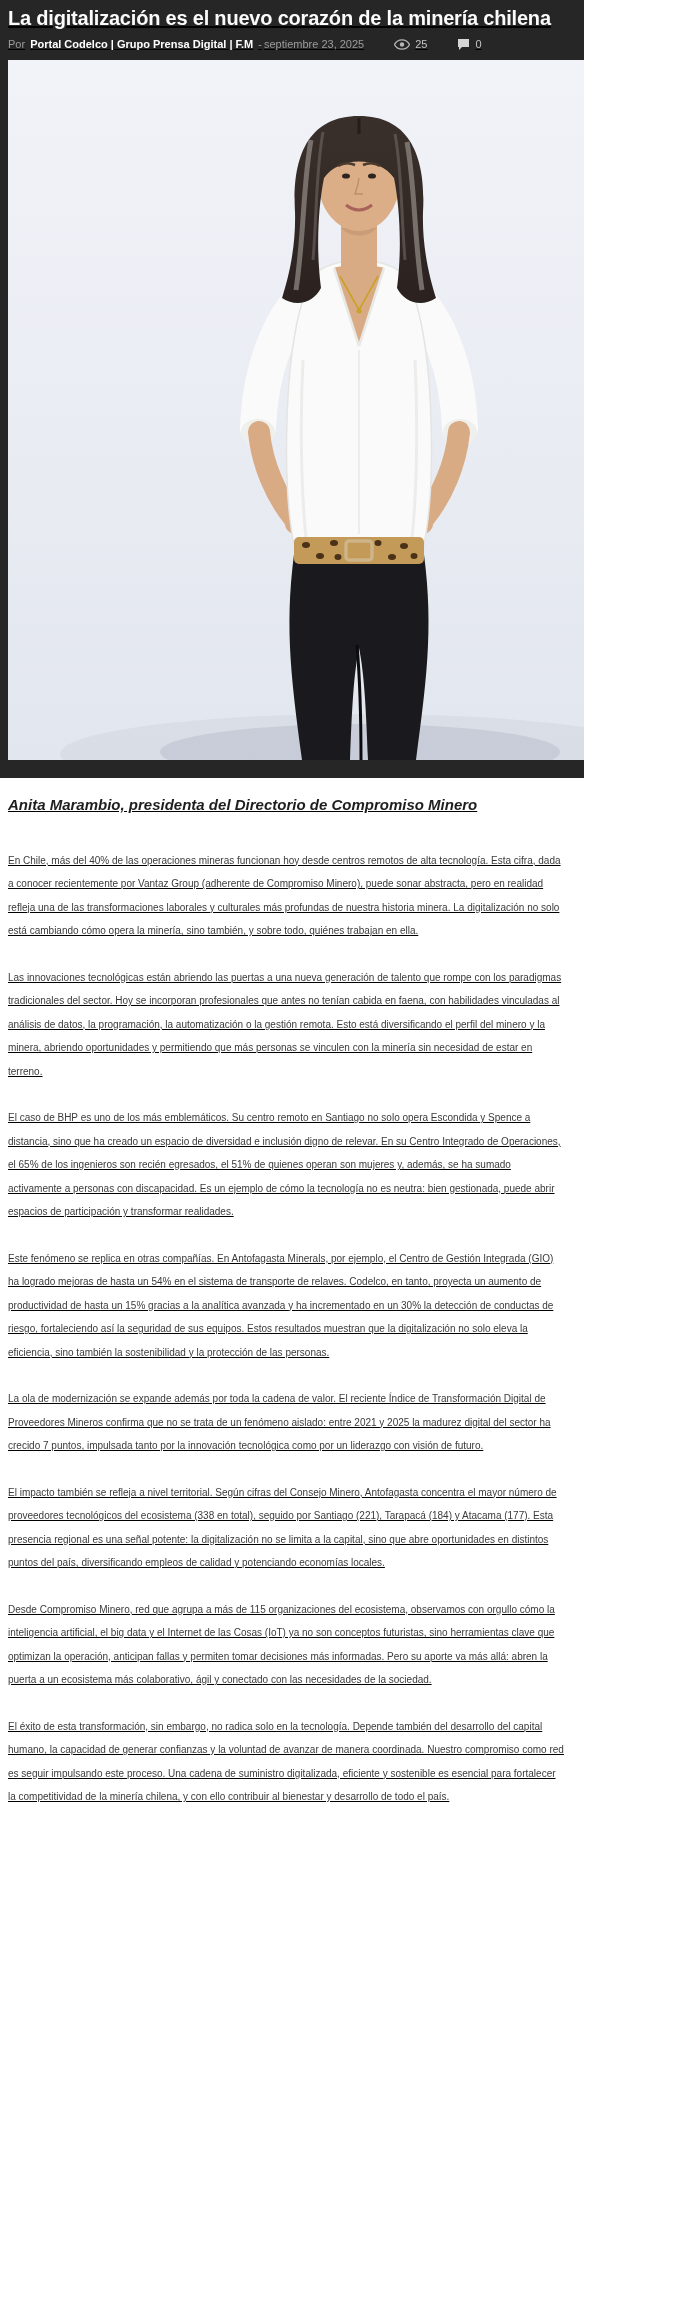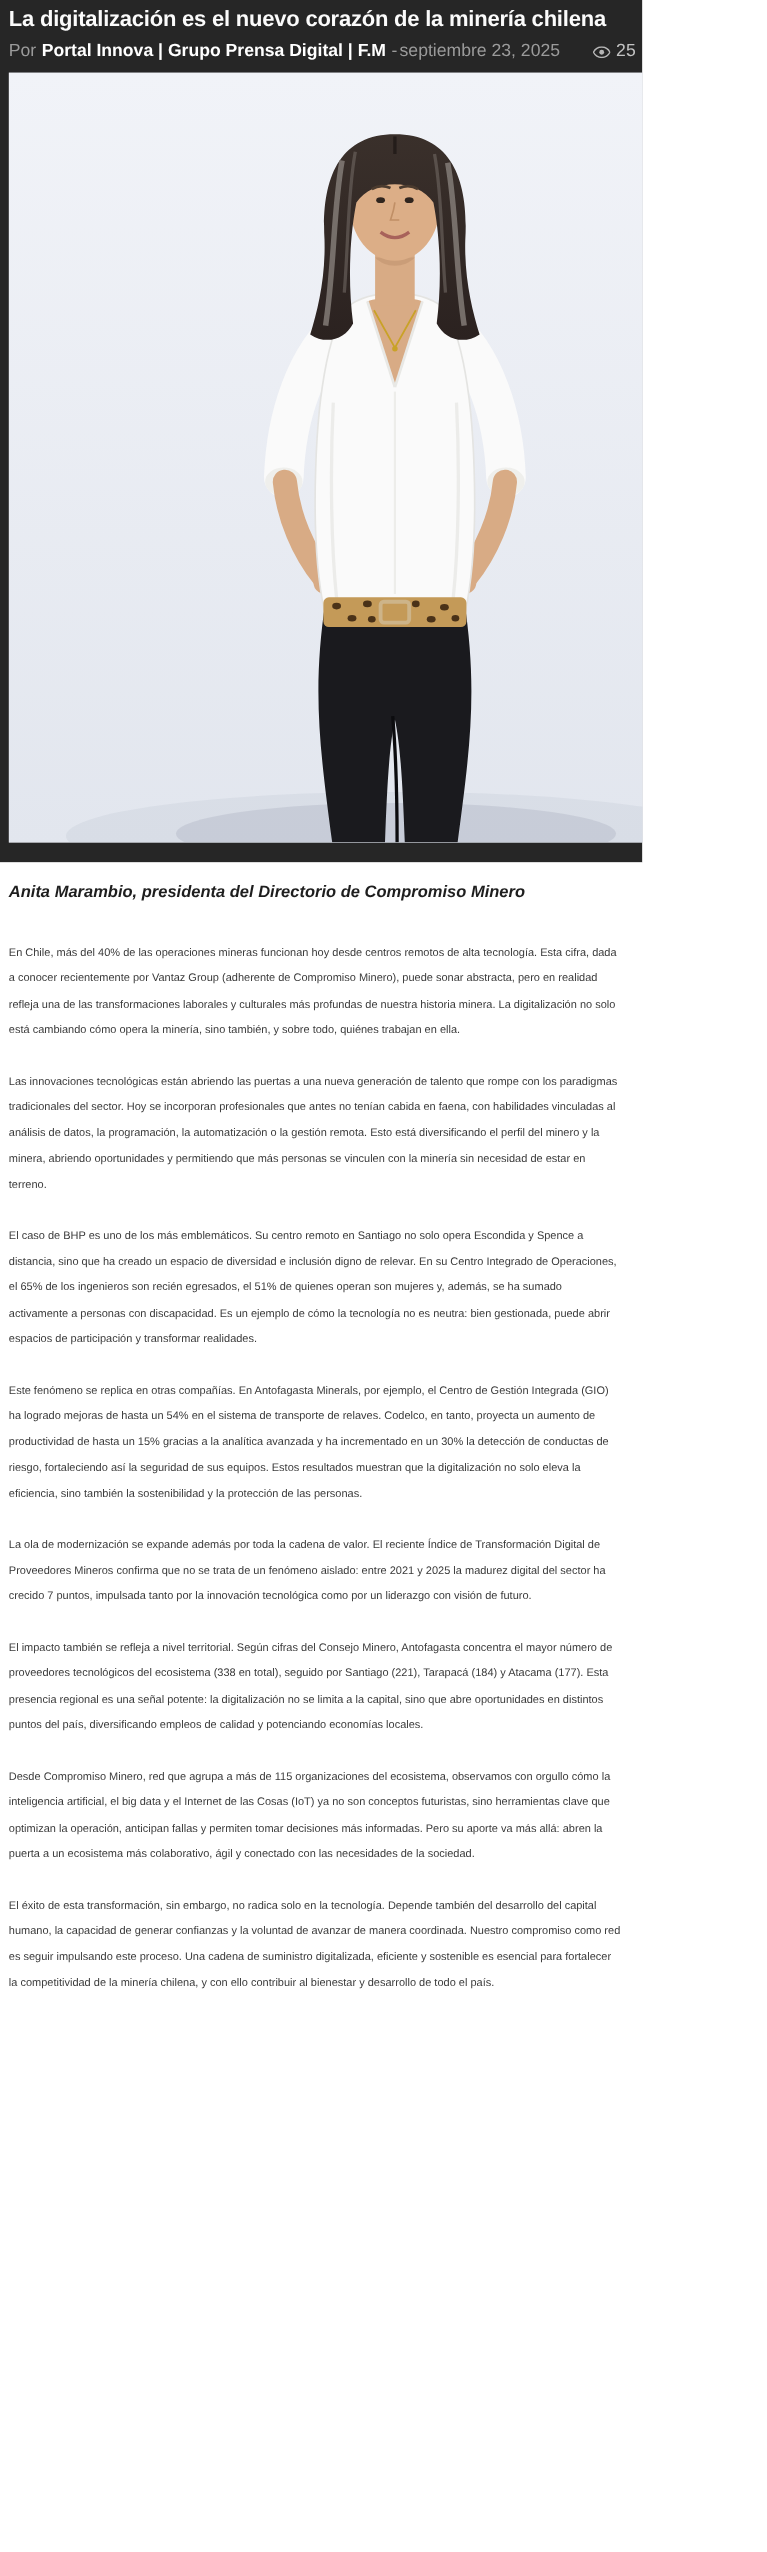--- a/index.html
+++ b/index.html
@@ -1,23 +1,23 @@
 <!DOCTYPE html>
 <html lang="es"><head>
 <meta charset="utf-8">
 <style>
   html,body{margin:0;padding:0;background:#ffffff;}
   .page{width:584px;min-height:2320px;overflow:hidden;background:#ffffff;
-        font-family:"Liberation Sans",sans-serif;}
+        font-family:"Liberation Sans",sans-serif;text-decoration:underline;}
   
   .top-dark{background:#262626;padding:0 0 18px 0;}
   .title{margin:0;padding:5px 8px 2px 8px;font-size:20px;line-height:1.35;
          font-weight:bold;color:#fbfbfb;letter-spacing:-0.2px;}
   .byline{display:flex;padding:4px 8px 8px 8px;
-          font-size:16px;color:#9b9b9b;white-space:nowrap;}
+          font-size:11px;color:#9b9b9b;white-space:nowrap;}
   .byline .author{color:#ffffff;font-weight:bold;margin:0 5px;}
   .byline .date{margin-left:2px;}
   .stat{display:flex;align-items:center;margin-left:30px;color:#c3c3c3;}
   .stat .icon{display:inline-flex;margin-right:5px;}
   
   .photo-wrap{position:relative;margin:2px 11px 0 8px;width:678px;height:700px;
               background:#e8ebf2;overflow:hidden;}
   .photo-wrap svg{display:block;}
   
   .recaptcha{position:absolute;top:375px;right:3px;width:66px;height:64px;
@@ -37,21 +37,21 @@
 <body>
 
 <div class="page">
 
   <div class="top-dark">
 
     <h1 class="title">La digitalización es el nuevo corazón de la minería chilena</h1>
 
     <div class="byline">
       <span>Por</span>
-      <span class="author">Portal Innova | Grupo Prensa Digital | F.M</span>
+      <span class="author">Portal Codelco | Grupo Prensa Digital | F.M</span>
       <span>-</span>
       <span class="date">septiembre 23, 2025</span>
 
       <span class="stat">
         <span class="icon">
           <svg width="16" height="11" viewBox="0 0 16 11">
             <path d="M8 0.8 C4.4 0.8 1.6 3.4 0.5 5.5 C1.6 7.6 4.4 10.2 8 10.2 C11.6 10.2 14.4 7.6 15.5 5.5 C14.4 3.4 11.6 0.8 8 0.8 Z" fill="none" stroke="#b6b6b6" stroke-width="1.3"></path>
             <circle cx="8" cy="5.5" r="2.2" fill="#b6b6b6"></circle>
           </svg>
         </span>

